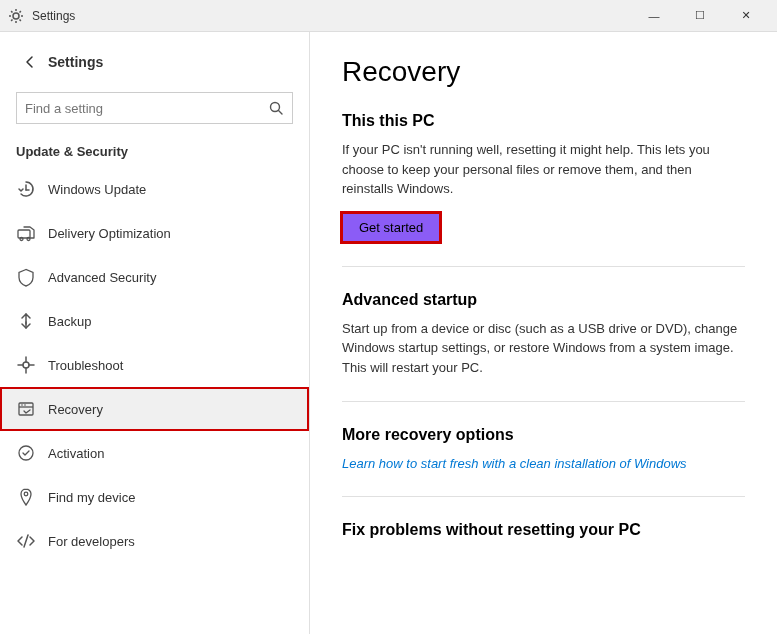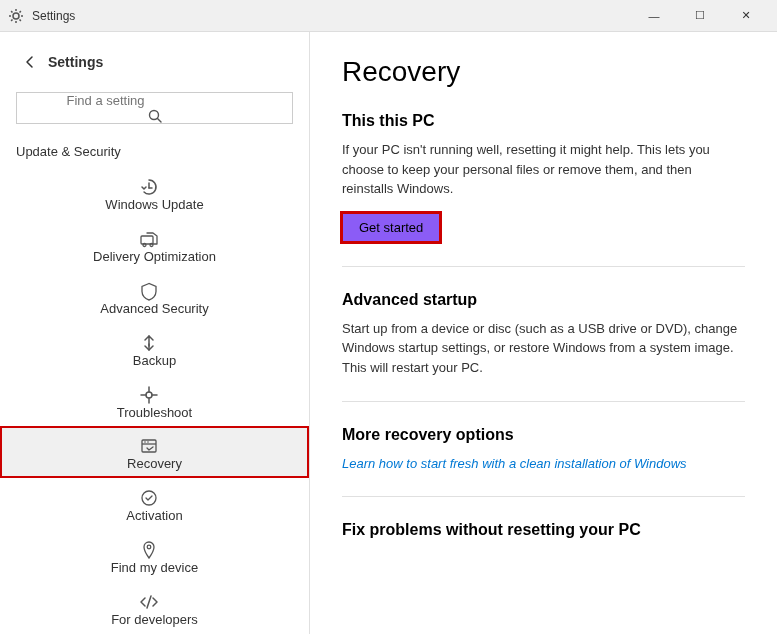--- a/index.html
+++ b/index.html
@@ -89,21 +89,20 @@
       color: #333;
     }
 
     .search-box {
       margin: 8px 16px 16px 16px;
       display: flex;
       align-items: center;
       border: 1px solid #ccc;
       background: #fff;
       height: 32px;
-      flex-direction: column;
     }
     .search-input {
       border: none;
       outline: none;
       flex: 1;
       padding: 0 8px;
       font-size: 13px;
       color: #333;
       background: transparent;
     }
@@ -112,32 +111,31 @@
       height: 32px;
       display: flex;
       align-items: center;
       justify-content: center;
       color: #555;
       font-size: 14px;
     }
 
     .sidebar-section-title {
       font-size: 13px;
-      font-weight: 400;
+      font-weight: 700;
       color: #333;
       padding: 4px 16px 8px 16px;
     }
 
     .nav-item {
       display: flex;
       align-items: center;
       padding: 10px 16px;
       cursor: pointer;
       min-height: 44px;
-      flex-direction: column;
     }
     .nav-item.active {
       background: #e6e6e6;
       border-left: 3px solid #0078d4;
       padding-left: 13px;
     }
     .nav-icon {
       width: 20px;
       height: 20px;
       margin-right: 12px;

